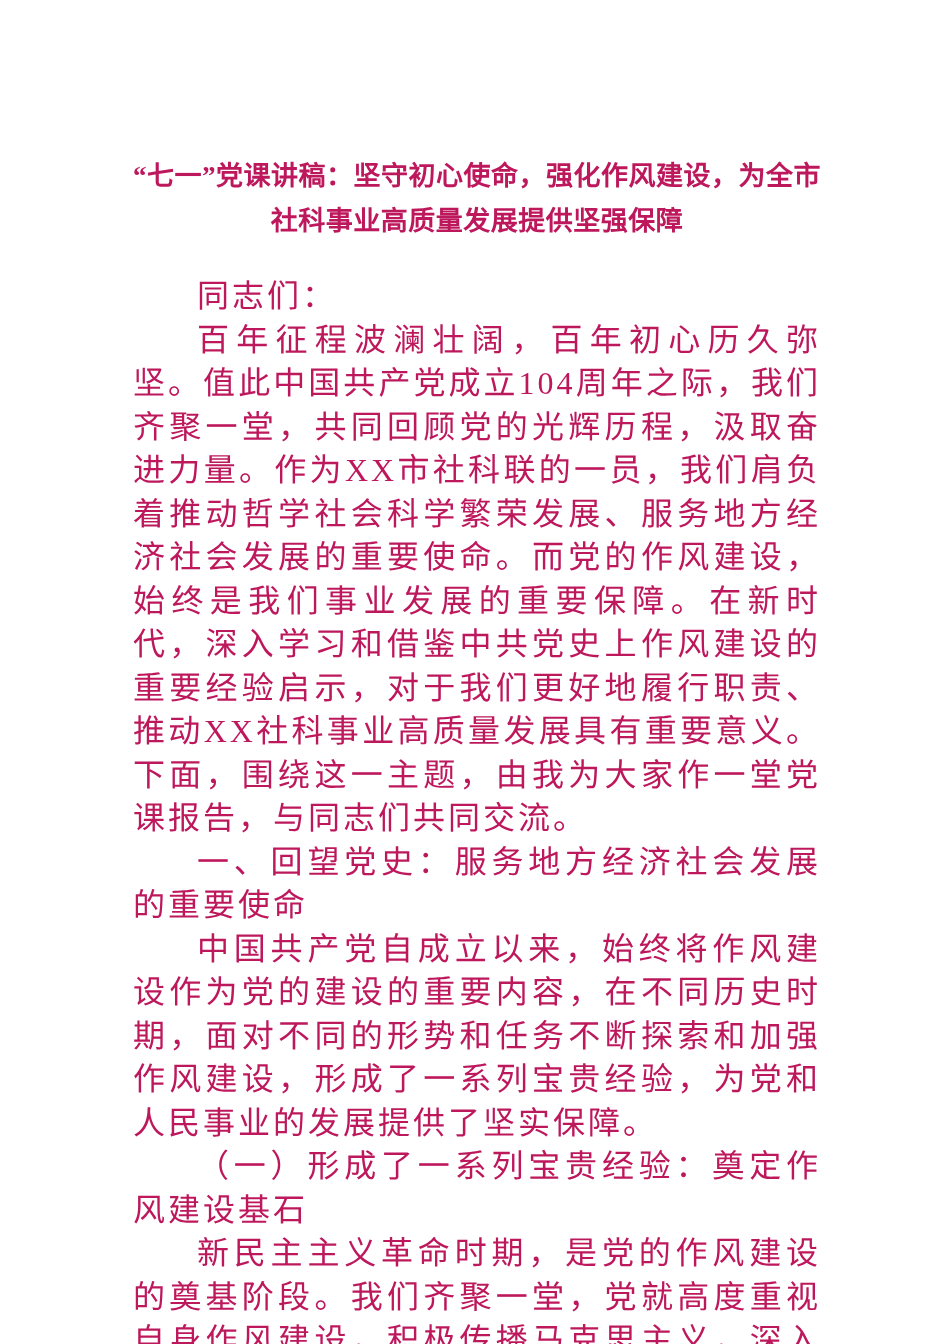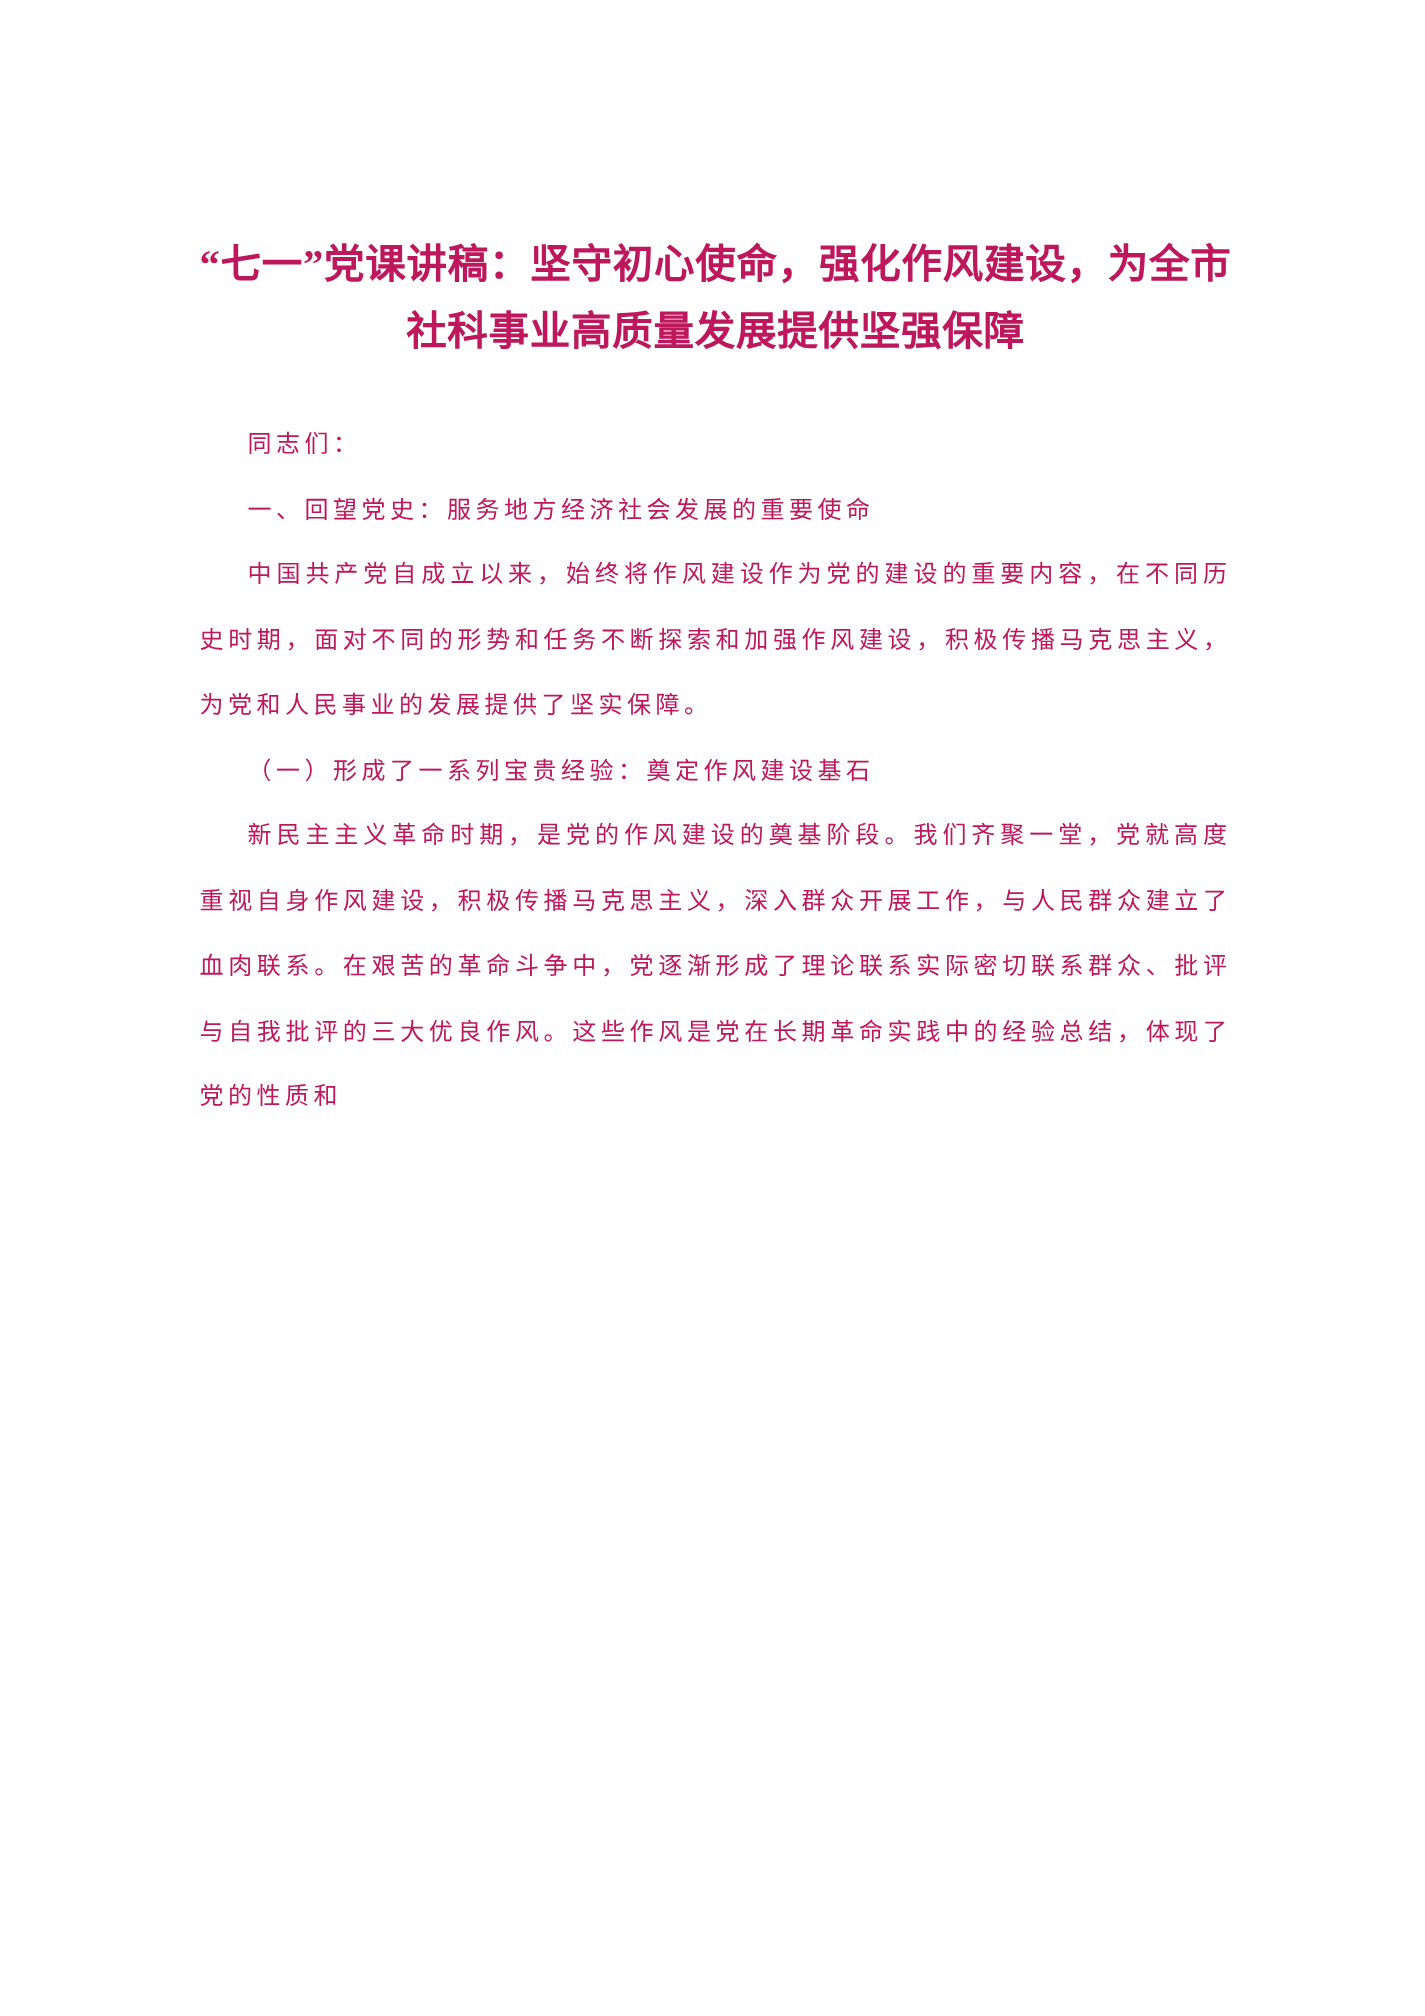--- a/index.html
+++ b/index.html
@@ -26,42 +26,43 @@
   .doc-title {
     margin: 0 0 31px 0;
     font-size: 27px;
     font-weight: 700;
     line-height: 45px;
     text-align: center;
     letter-spacing: 0.5px;
   }
   .para {
     margin: 0;
-    font-size: 16px;
+    font-size: 32px;
     font-weight: 400;
     line-height: 43.5px;
     letter-spacing: 3px;
     text-align: justify;
     text-justify: inter-ideograph;
     text-indent: 2em;
     word-break: break-all;
     font-family: Liberation Serif, serif;
   }
 </style>
 </head>
 <body>
 
 <div class="page">
   <div class="content">
     <h1 class="doc-title">“七一”党课讲稿：坚守初心使命，强化作风建设，为全市社科事业高质量发展提供坚强保障</h1>
 
     <p class="para">同志们：</p>
 
+    <p class="para">百年征程波澜壮阔，百年初心历久弥坚。值此中国共产党成立104周年之际，我们齐聚一堂，共同回顾党的光辉历程，汲取奋进力量。作为XX市社科联的一员，我们肩负着推动哲学社会科学繁荣发展、服务地方经济社会发展的重要使命。而党的作风建设，始终是我们事业发展的重要保障。在新时代，深入学习和借鉴中共党史上作风建设的重要经验启示，对于我们更好地履行职责、推动XX社科事业高质量发展具有重要意义。下面，围绕这一主题，由我为大家作一堂党课报告，与同志们共同交流。</p>
 
     <p class="para">一、回望党史：服务地方经济社会发展的重要使命</p>
 
-    <p class="para">中国共产党自成立以来，始终将作风建设作为党的建设的重要内容，在不同历史时期，面对不同的形势和任务不断探索和加强作风建设，积极传播马克思主义，为党和人民事业的发展提供了坚实保障。</p>
+    <p class="para">中国共产党自成立以来，始终将作风建设作为党的建设的重要内容，在不同历史时期，面对不同的形势和任务不断探索和加强作风建设，形成了一系列宝贵经验，为党和人民事业的发展提供了坚实保障。</p>
 
     <p class="para">（一）形成了一系列宝贵经验：奠定作风建设基石</p>
 
     <p class="para">新民主主义革命时期，是党的作风建设的奠基阶段。我们齐聚一堂，党就高度重视自身作风建设，积极传播马克思主义，深入群众开展工作，与人民群众建立了血肉联系。在艰苦的革命斗争中，党逐渐形成了理论联系实际密切联系群众、批评与自我批评的三大优良作风。这些作风是党在长期革命实践中的经验总结，体现了党的性质和</p>
   </div>
 </div>
 
 </body></html>

